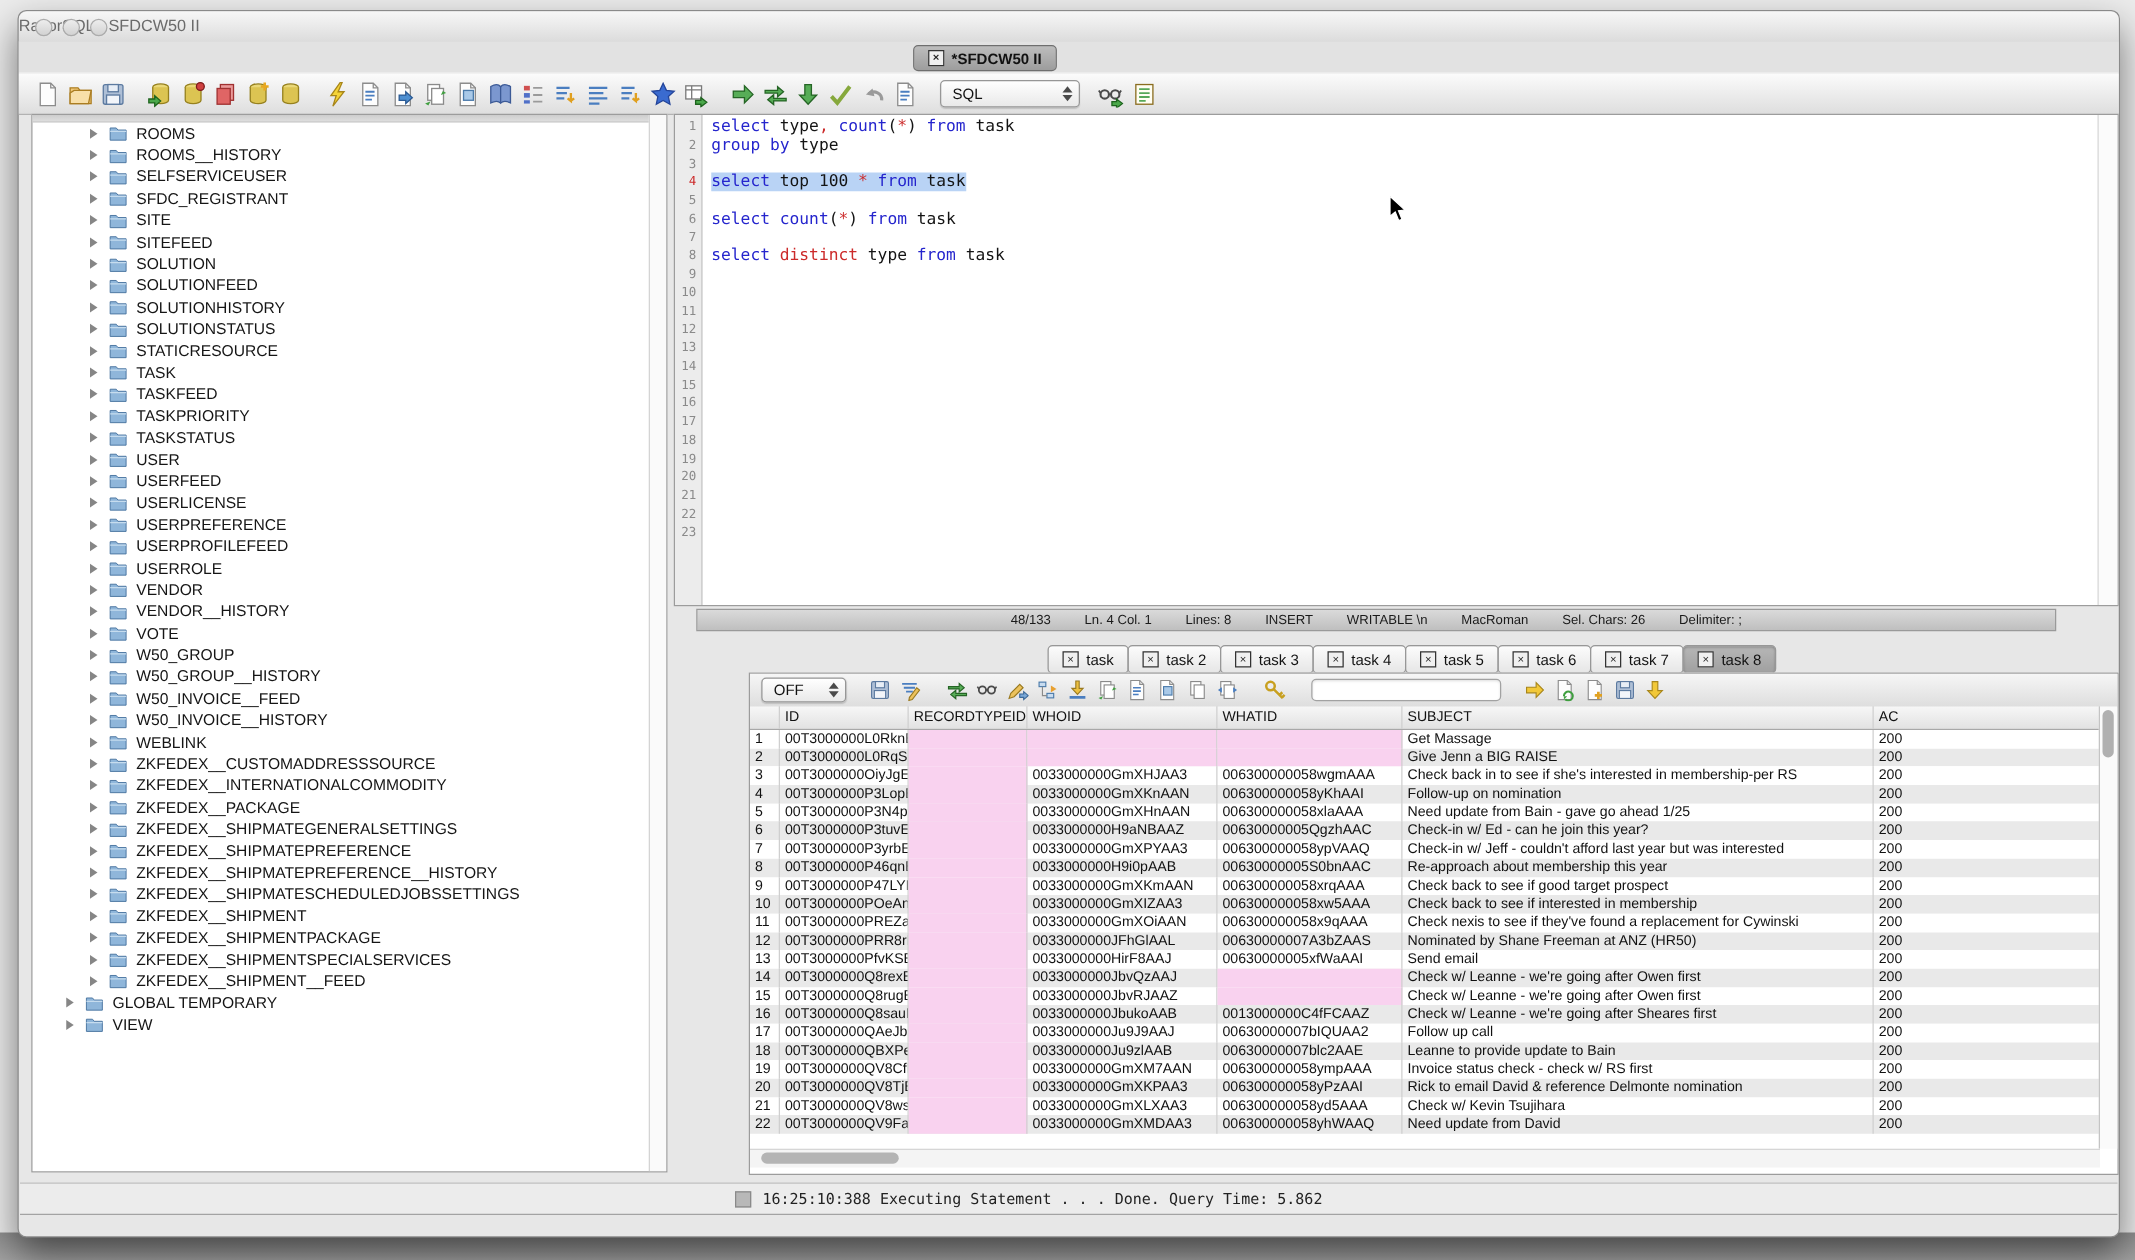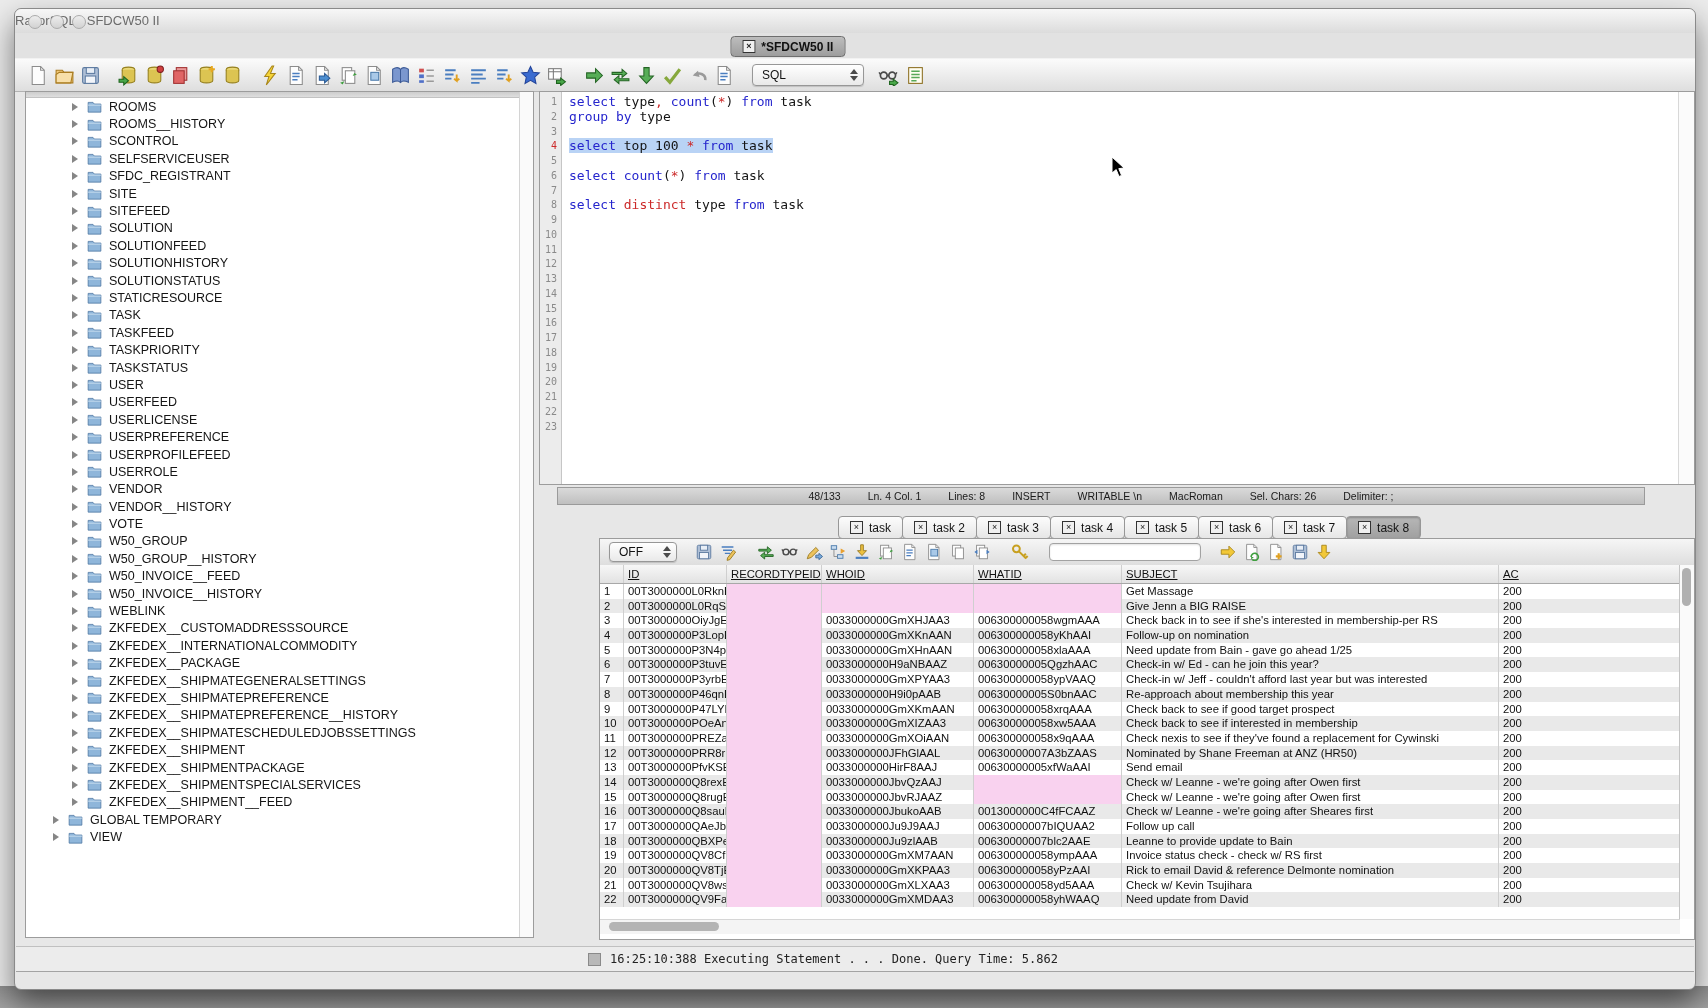--- a/index.html
+++ b/index.html
@@ -62,21 +62,21 @@
   .rgroup{display:flex;align-items:center;gap:6px;margin-right:14px;}
   .ricon{width:18px;height:18px;display:inline-block;}
   .off-dd{width:52px;height:18px;margin-right:12px;}
   .searchbox{width:140px;height:16px;border:1px solid #a2a2a2;border-radius:4px;background:#fff;margin-right:12px;font-size:11px;padding:0 5px;outline:none;box-shadow:inset 0 1px 2px rgba(0,0,0,.12);}
   
   .thead{position:absolute;left:0;right:14px;top:26px;height:18px;display:flex;background:linear-gradient(#f7f7f7,#e2e2e2);border-bottom:1px solid #a8a8a8;font-size:11.5px;color:#111;}
   .tbody{position:absolute;left:0;right:14px;top:45px;bottom:20px;overflow:hidden;}
   .rrow{display:flex;height:14.7px;background:#fff;}
   .rrow.alt{background:#e9e9e9;}
   .cell{box-sizing:border-box;padding:0 0 0 4px;line-height:14.7px;font-size:11.3px;color:#111;white-space:nowrap;overflow:hidden;border-right:1px solid #cfcfcf;}
-  .thead .cell{line-height:18px;text-decoration:underline;}
+  .thead .cell{line-height:18px;}
   .c-1{width:24px;flex:none;}
   .c0{width:103px;flex:none;}
   .c1{width:95px;flex:none;}
   .c2{width:152px;flex:none;}
   .c3{width:148px;flex:none;}
   .c4{width:377px;flex:none;}
   .c5{width:26px;flex:none;border-right:none;}
   .fill{flex:1;border-right:none;}
   .cell.null{background:#f9d2ef;}
   
@@ -328,30 +328,20 @@
           </div>
           <div class="trow lvl2">
             <span class="tri"></span>
             <span class="tfold">
               <svg viewBox="0 0 20 20">
                 <path d="M1.5 4.5h6.5l1.8 2.2H18.5v10.8H1.5z" fill="#8fb6da" stroke="#49739f"></path>
                 <path d="M1.5 8.2h17" stroke="#c6dcee" stroke-width="1.4" fill="none"></path>
               </svg>
             </span>
             <span class="tlabel">ROOMS__HISTORY</span>
-          </div>
-          <div class="trow lvl2">
-            <span class="tri"></span>
-            <span class="tfold">
-              <svg viewBox="0 0 20 20">
-                <path d="M1.5 4.5h6.5l1.8 2.2H18.5v10.8H1.5z" fill="#8fb6da" stroke="#49739f"></path>
-                <path d="M1.5 8.2h17" stroke="#c6dcee" stroke-width="1.4" fill="none"></path>
-              </svg>
-            </span>
-            <span class="tlabel">SCONTROL</span>
           </div>
           <div class="trow lvl2">
             <span class="tri"></span>
             <span class="tfold">
               <svg viewBox="0 0 20 20">
                 <path d="M1.5 4.5h6.5l1.8 2.2H18.5v10.8H1.5z" fill="#8fb6da" stroke="#49739f"></path>
                 <path d="M1.5 8.2h17" stroke="#c6dcee" stroke-width="1.4" fill="none"></path>
               </svg>
             </span>
             <span class="tlabel">SELFSERVICEUSER</span>

